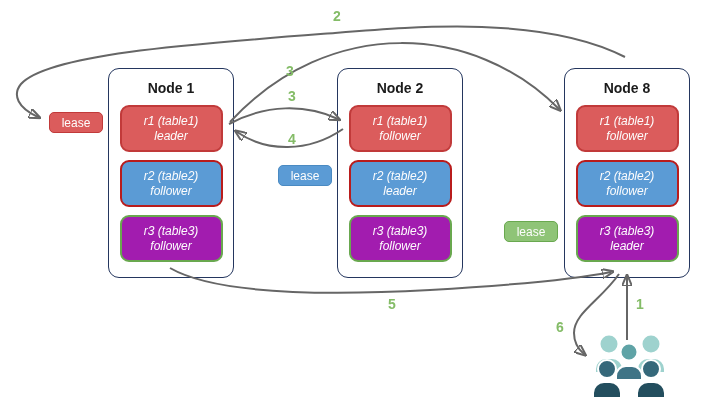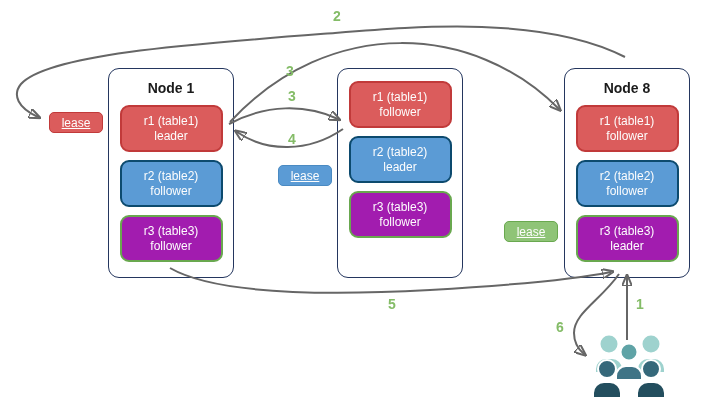--- a/index.html
+++ b/index.html
@@ -12,30 +12,30 @@
     position:absolute;top:68px;width:126px;height:210px;background:#fff;
     border:1.5px solid #24365e;border-radius:11px;box-sizing:border-box;z-index:1;
   }
   .node-1{left:108px}.node-2{left:337px}.node-3{left:564px}
   .node-title{
     text-align:center;font-weight:bold;font-size:14px;color:#1b1b1b;margin-top:11px;height:17px;
   }
   .replica{
     width:103px;height:47px;margin:8px auto 0;border-radius:9px;box-sizing:border-box;
     display:flex;flex-direction:column;align-items:center;justify-content:center;
-    color:#fdfdfd;font-size:12px;line-height:15px;
+    color:#fdfdfd;font-size:12px;line-height:15px;font-style:italic;
   }
   .replica:nth-of-type(1){margin-top:12px}
   .c-red{background:#db5c5c;border:2px solid #c13a3a}
-  .c-blue{background:#5b9bd5;border:2px solid #0c4a6e}
+  .c-blue{background:#5b9bd5;border:2px solid #b91c1c}
   .c-green{background:#a21caf;border:2px solid #69a84f}
   
   .lease{
     position:absolute;width:54px;height:21px;border-radius:5px;box-sizing:border-box;
-    color:#fdfdfd;font-size:12px;display:flex;align-items:center;justify-content:center;z-index:2;text-decoration:underline;
+    color:#fdfdfd;font-size:12px;display:flex;align-items:center;justify-content:center;z-index:2;
   }
   .lease-red{left:49px;top:112px;background:#db5c5c;border:1.5px solid #c13a3a}
   .lease-blue{left:278px;top:165px;background:#5b9bd5;border:1.5px solid #4a8ac2}
   .lease-green{left:504px;top:221px;background:#8fc477;border:1.5px solid #69a84f}
   
   .step{
     position:absolute;color:#84bc67;font-weight:bold;font-size:14px;z-index:4;
   }
   .step-2{left:333px;top:8px}
   .step-3a{left:286px;top:63px}
@@ -65,20 +65,21 @@
       <span>r2 (table2)</span>
       <span>follower</span>
     </div>
     <div class="replica c-green">
       <span>r3 (table3)</span>
       <span>follower</span>
     </div>
   </div>
 
   <div class="node node-2">
+    <div class="node-title">Node 2</div>
     <div class="replica c-red">
       <span>r1 (table1)</span>
       <span>follower</span>
     </div>
     <div class="replica c-blue">
       <span>r2 (table2)</span>
       <span>leader</span>
     </div>
     <div class="replica c-green">
       <span>r3 (table3)</span>

